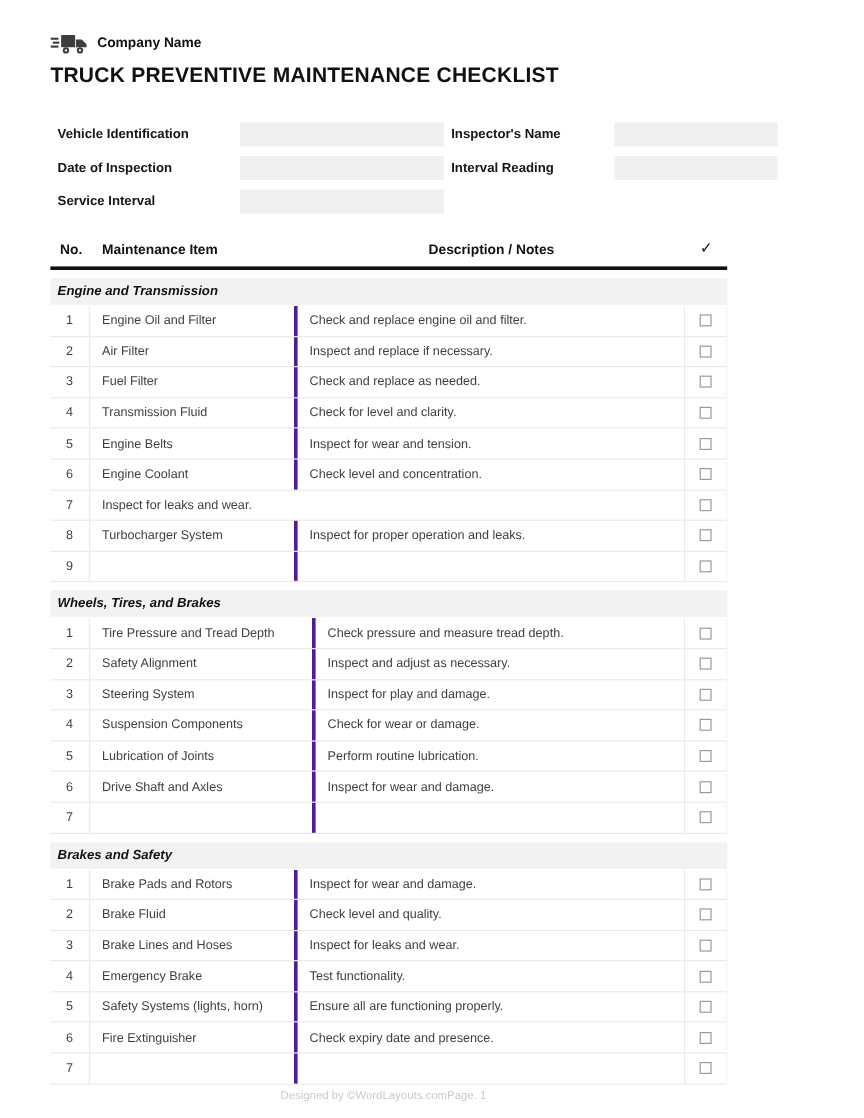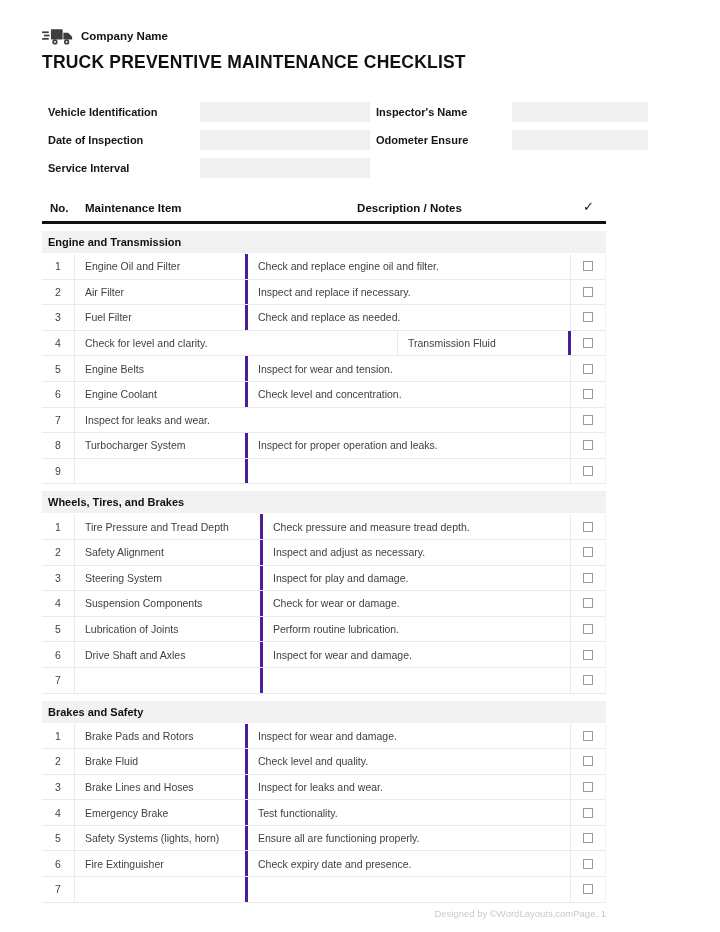--- a/index.html
+++ b/index.html
@@ -84,20 +84,21 @@
   .section { margin-top: 7px; }
   .section-title {
     background: #f2f2f2;
     height: 22px;
     line-height: 22px;
     padding-left: 6px;
     font-size: 11px;
     font-weight: bold;
     color: #111111;
     margin-bottom: 1px;
+    font-style: italic;
   }
   .row {
     display: flex;
     align-items: stretch;
     height: 25.6px;
     border-bottom: 1px solid #eaeaea;
   }
   .cell {
     display: flex;
     align-items: center;
@@ -117,21 +118,21 @@
     display: block;
   }
 
   
   .footer {
     position: absolute;
     left: 33px;
     right: 42px;
     bottom: 13px;
     display: flex;
-    justify-content: flex-end;
+    justify-content: center;
     font-size: 9.5px;
     color: #c9c9c9;
   }
 </style>
 </head>
 <body>
 
 <div class="page">
 
   <div class="header">
@@ -157,21 +158,21 @@
   <div class="form-grid" id="form-grid">
   <div class="form-label">Vehicle Identification</div>
   <div class="form-input"></div>
 
   <div class="form-label">Inspector's Name</div>
   <div class="form-input"></div>
 
   <div class="form-label">Date of Inspection</div>
   <div class="form-input"></div>
 
-  <div class="form-label">Odometer Ensure</div>
+  <div class="form-label">Interval Reading</div>
   <div class="form-input"></div>
 
   <div class="form-label">Service Interval</div>
   <div class="form-input"></div>
 </div>
 
   <div class="table-header">
     <div class="th th-no">No.</div>
     <div class="th th-item">Maintenance Item</div>
     <div class="th th-desc">Description / Notes</div>
@@ -204,22 +205,22 @@
     <div class="cell no">3</div>
     <div class="cell item">Fuel Filter</div>
     <div class="cell desc">Check and replace as needed.</div>
     <div class="cell check">
       <span class="checkbox"></span>
     </div>
   </div>
 
   <div class="row">
     <div class="cell no">4</div>
+    <div class="cell item">Transmission Fluid</div>
     <div class="cell desc">Check for level and clarity.</div>
-    <div class="cell item">Transmission Fluid</div>
     <div class="cell check">
       <span class="checkbox"></span>
     </div>
   </div>
 
   <div class="row">
     <div class="cell no">5</div>
     <div class="cell item">Engine Belts</div>
     <div class="cell desc">Inspect for wear and tension.</div>
     <div class="cell check">

